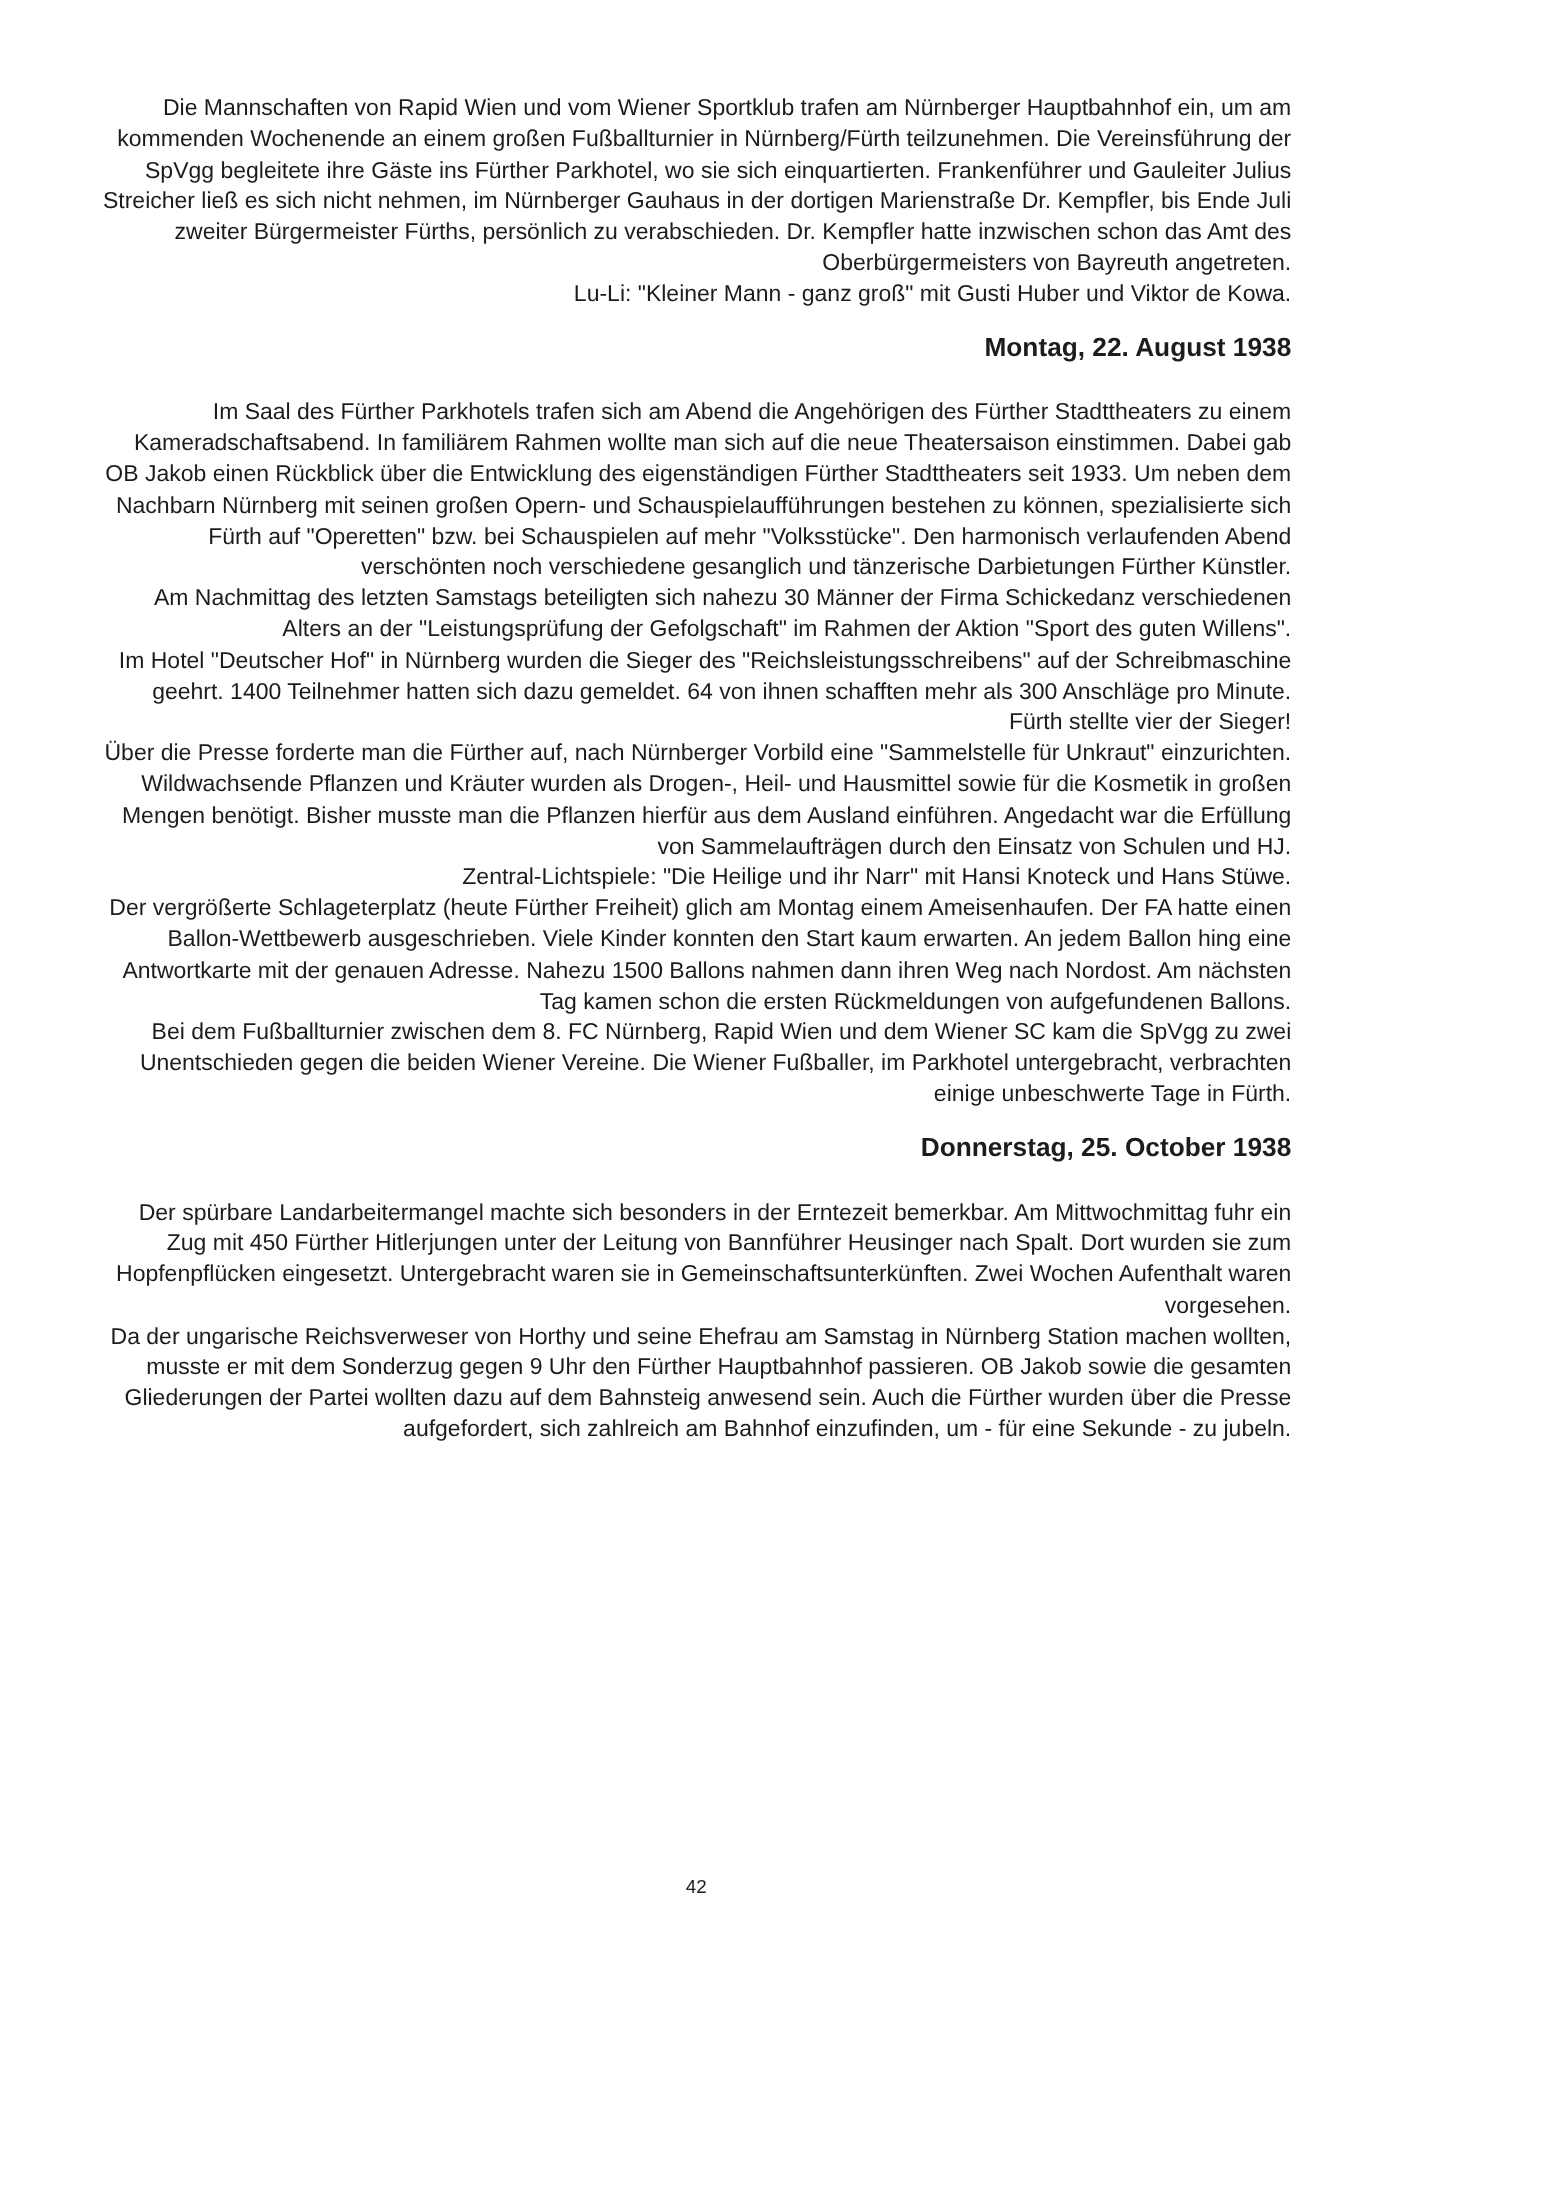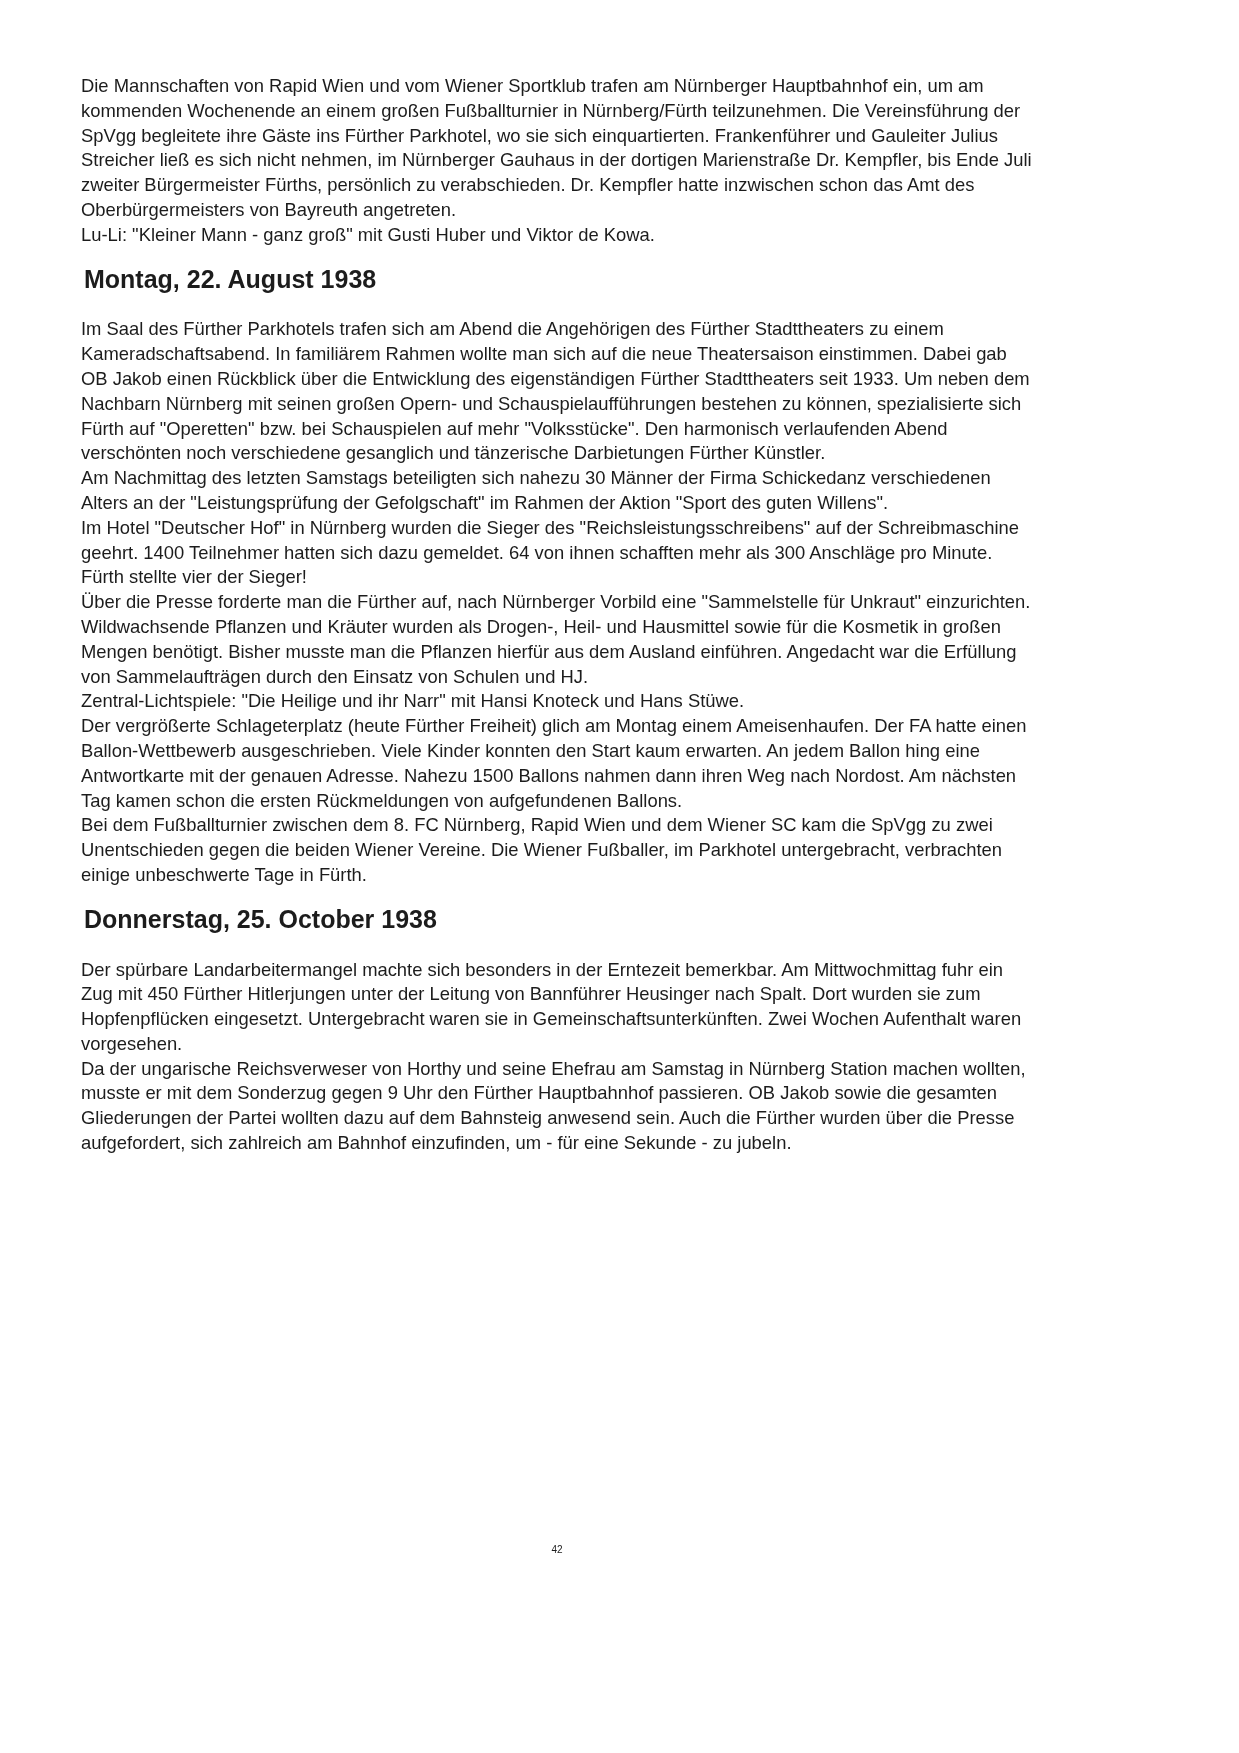--- a/index.html
+++ b/index.html
@@ -20,39 +20,39 @@
     inset: 0;
     background: #ffffff;
   }
   .content {
     position: absolute;
     top: 74px;
     left: 81px;
     width: 952px;
     font-size: 18.4px;
     line-height: 24.8px;
-    text-align: left;
+    text-align: right;
   }
   .content p {
     margin: 0;
   }
   .content h2 {
-    font-size: 25px;
+    font-size: 21px;
     line-height: 24.8px;
     font-weight: bold;
     margin: 19px 0 26px 3px;
     color: #1c1c1c;
   }
   .page-number {
     position: absolute;
-    top: 1540px;
+    top: 1500px;
     left: 81px;
     width: 952px;
     text-align: center;
-    font-size: 10px;
+    font-size: 15px;
     line-height: 20px;
     color: #1c1c1c;
   }
 </style>
 </head>
 <body>
 
 <div class="page">
 
   <div class="content">

